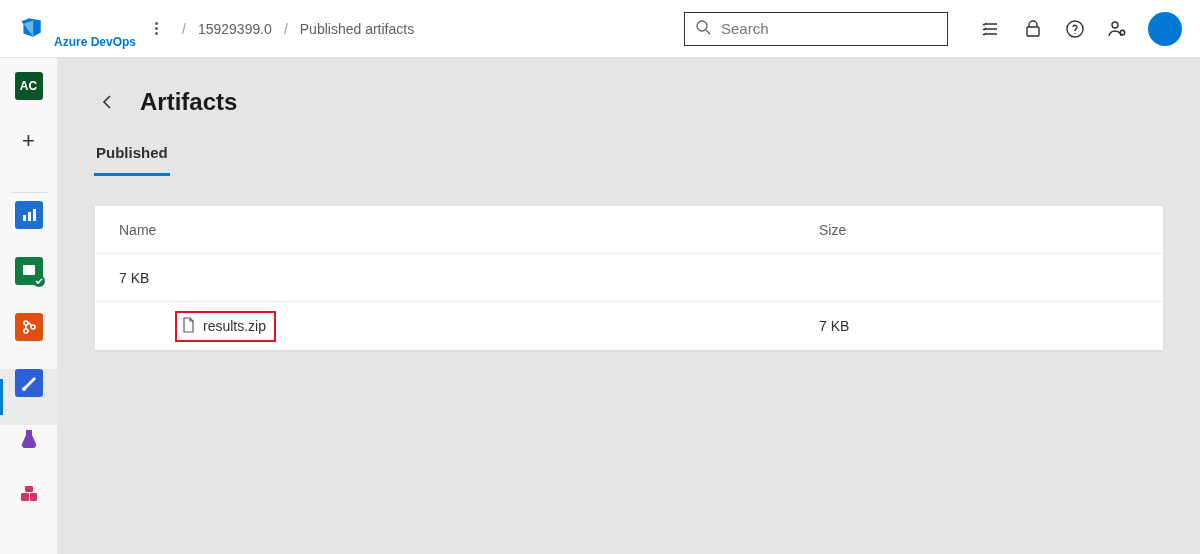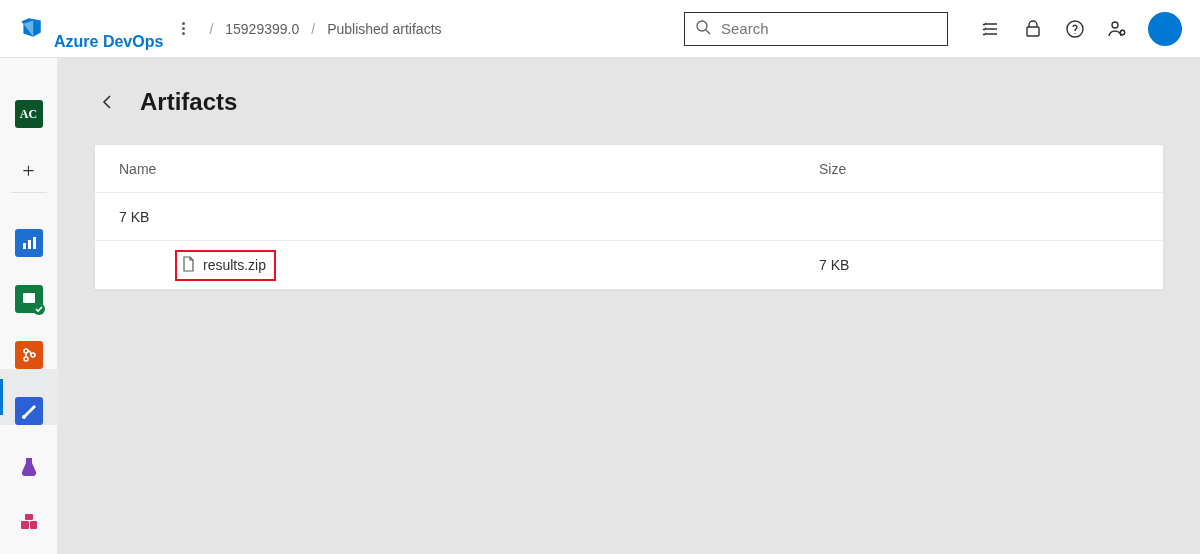--- a/index.html
+++ b/index.html
@@ -22,21 +22,21 @@
     border-bottom: 1px solid #e1e1e1;
     gap: 6px;
   }
   .logo {
     display: flex;
     align-items: center;
     gap: 10px;
     cursor: pointer;
   }
   .logo svg { width: 26px; height: 26px; }
-  .logo-text { color: #0078d4; font-weight: 600; font-size: 16px; margin-top: 27px; }
+  .logo-text { color: #0078d4; font-weight: 600; font-size: 12px; margin-top: 27px; }
   .kebab { width: 28px; height: 28px; display:flex; align-items:center; justify-content:center; cursor:pointer; border-radius:4px;}
   .kebab-dots { display:flex; flex-direction: column; gap:2px;}
   .kebab-dots span{width:3px;height:3px;background:#605e5c;border-radius:50%;}
   .breadcrumb { display:flex; align-items:center; gap:12px; color:#605e5c; margin-left:6px;}
   .breadcrumb .crumb { cursor:pointer; }
   .breadcrumb .sep { color:#a19f9d; }
   .spacer { flex:1; }
   .search {
     width: 264px; height: 34px;
     border: 1px solid #323130;
@@ -52,24 +52,23 @@
   .shell { display:flex; height:calc(100% - 58px);}
   .sidebar {
     width: 58px;
     background:#f8f8f8;
     border-right:1px solid #e8e8e8;
     display:flex; flex-direction:column; align-items:center;
     padding-top:14px; gap:0;
   }
   .navbtn{
     width:58px; height:56px;
-    display:flex; align-items:flex-end; justify-content:center;
+    display:flex; align-items:flex-start; justify-content:center;
     cursor:pointer;
     position:relative;
-    font-family:Liberation Serif, serif;
   }
   .navbtn.project .pj{ width:28px;height:28px;background:#0b5329;color:#fff;display:flex;align-items:center;justify-content:center;font-size:12px;font-weight:600;border-radius:3px;}
   .navbtn.add{ font-size:22px; color:#323130; font-weight:300;}
   .navbtn .tile{width:28px;height:28px;border-radius:3px;display:flex;align-items:center;justify-content:center;}
   .navbtn.active{ background:#e8eaec; }
   .navbtn.active::before{content:"";position:absolute;left:0;top:10px;bottom:10px;width:3px;background:#0078d4;}
   .navbtn.separator{height:1px;width:36px;background:#e1dfdd;margin:8px 0;cursor:default;}
 
   
   .main { flex:1; padding: 30px 36px; overflow:auto; background:#e5e5e5;}
@@ -240,20 +239,23 @@
     <div class="titlebar">
       <div class="back">
         <svg width="18" height="18" viewBox="0 0 18 18" fill="none" stroke="#323130" stroke-width="1.6">
             <path d="M11 3 L5 9 L11 15"></path>
           </svg>
 
       </div>
       <div class="title">Artifacts</div>
     </div>
 
+    <div class="tabs">
+      <div class="tab active">Published</div>
+    </div>
 
     <div class="card">
       <div class="row header">
         <div class="col-name">Name</div>
         <div class="col-size">Size</div>
       </div>
 
       <div class="row">
         <div class="col-size">7 KB</div>
       </div>

